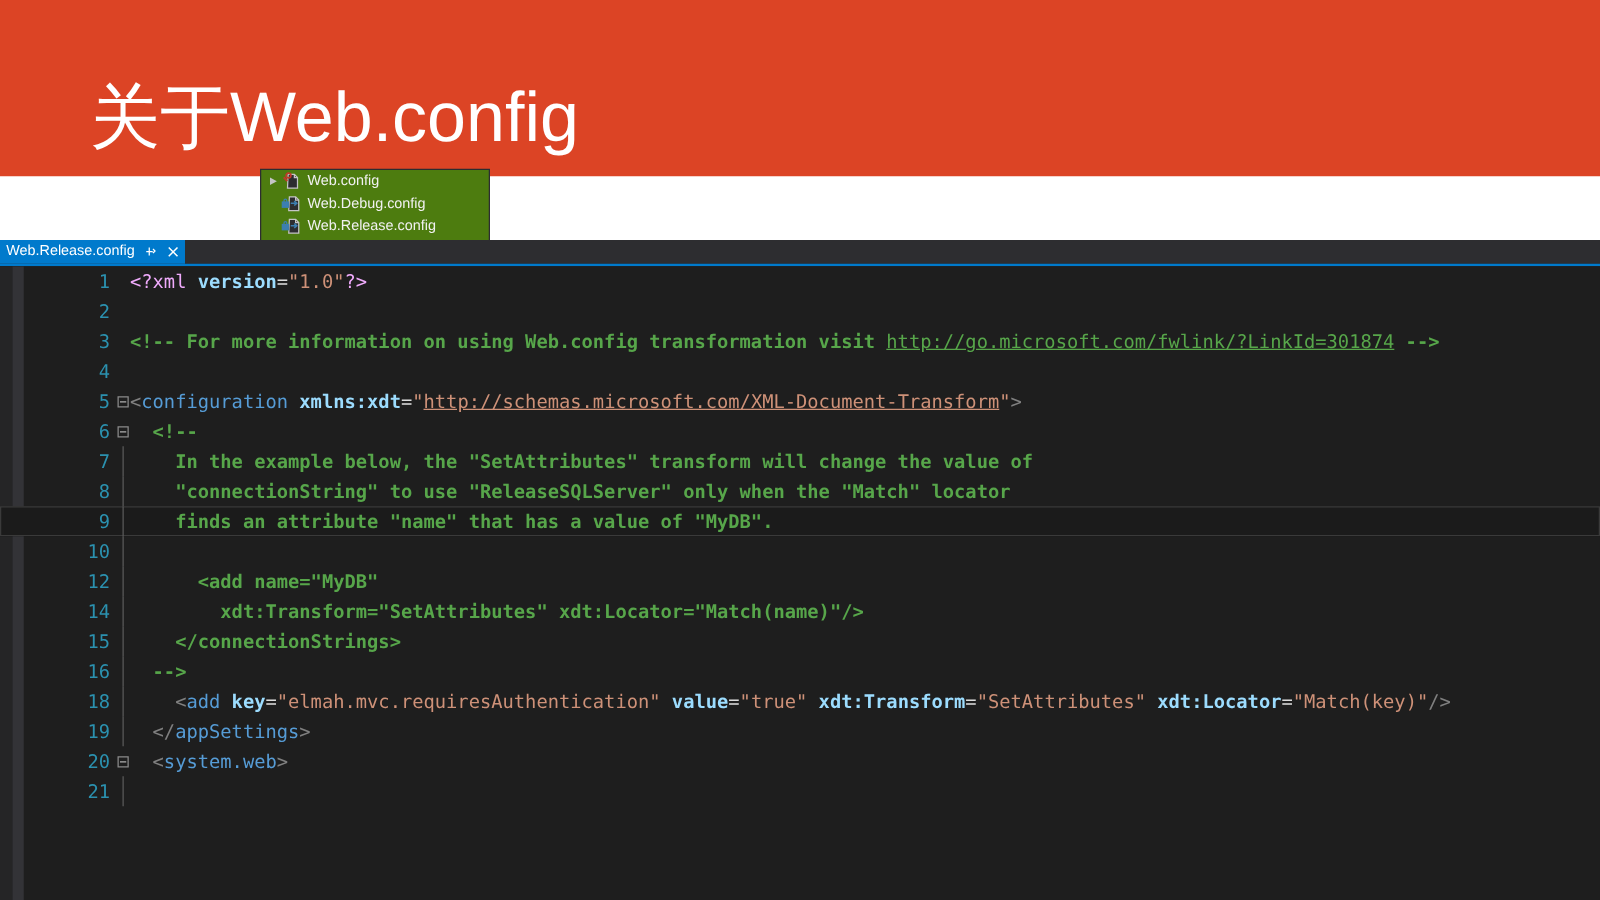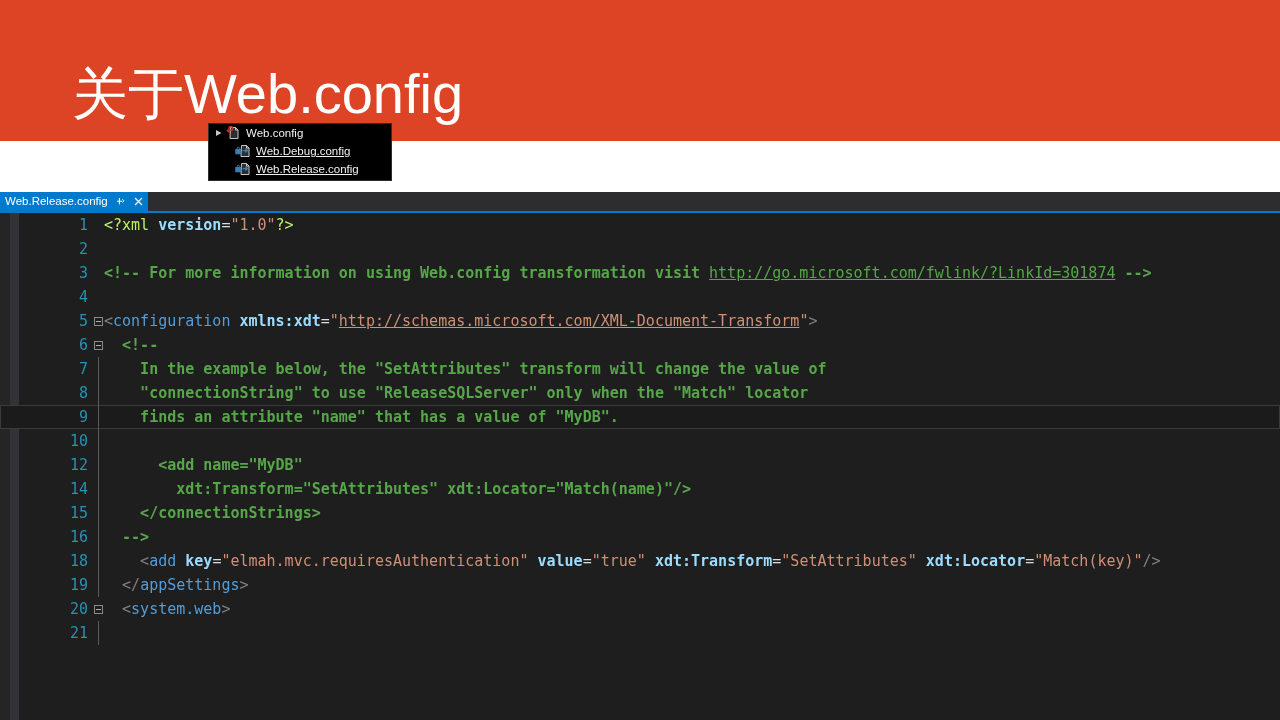--- a/index.html
+++ b/index.html
@@ -26,35 +26,35 @@
     letter-spacing: 0px;
   }
   .white-band {
     position: absolute; left: 0; top: 141px;
     width: 1280px; height: 51px;
     background: #FFFFFF;
   }
 
   
   .tree-overlay {
-    position: absolute; left: 209px; top: 124px;
+    position: absolute; left: 209px; top: 136px;
     width: 182px; height: 56px;
-    background: #000000;
+    background: #4d7c0f;
     box-shadow: 0 0 0 1px #2D2D30;
     font-size: 11.5px;
     color: #F1F1F1;
     overflow: hidden;
   }
   .tree-row {
     display: flex; align-items: center;
     height: 18px; line-height: 18px;
     padding-left: 4px;
     white-space: nowrap;
   }
-  .tree-row.child { padding-left: 26px; text-decoration: underline; }
+  .tree-row.child { padding-left: 16px; }
   .tree-expander {
     width: 12px; height: 18px;
     display: inline-flex; align-items: center; justify-content: center;
     flex: 0 0 12px;
   }
   .tree-expander svg { display: block; }
   .tree-icon {
     width: 18px; height: 16px; flex: 0 0 18px;
     position: relative; margin-right: 3px;
     display: inline-block;
@@ -156,21 +156,21 @@
 
   
   .t-plain  { color: #DCDCDC; }
   .t-tag    { color: #569CD6; }
   .t-punct  { color: #808080; }
   .t-attr   { color: #9CDCFE; font-weight: bold; }
   .t-str    { color: #CE9178; }
   .t-comment{ color: #57A64A; font-weight: bold; }
   .t-link   { color: #CE9178; text-decoration: underline; }
   .t-clink  { color: #57A64A; text-decoration: underline; }
-  .t-proc   { color: #bef264; }
+  .t-proc   { color: #f0abfc; }
 </style>
 </head>
 <body>
 
 <div id="root">
 
   <div class="slide-header">
     <div class="slide-title">关于Web.config</div>
   </div>
   <div class="white-band"></div>

